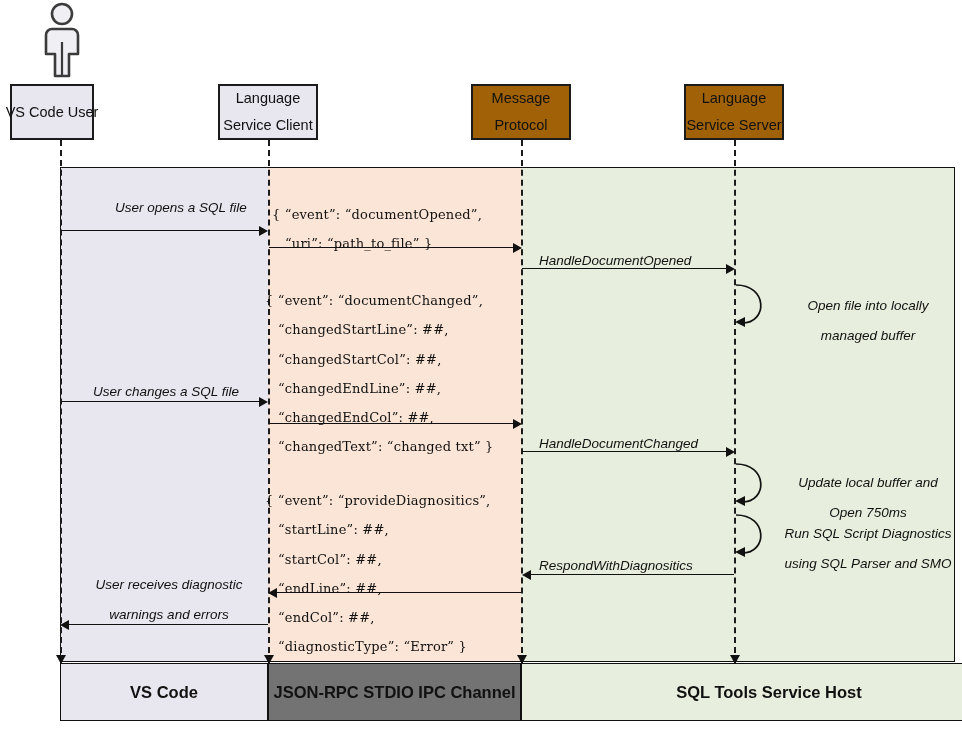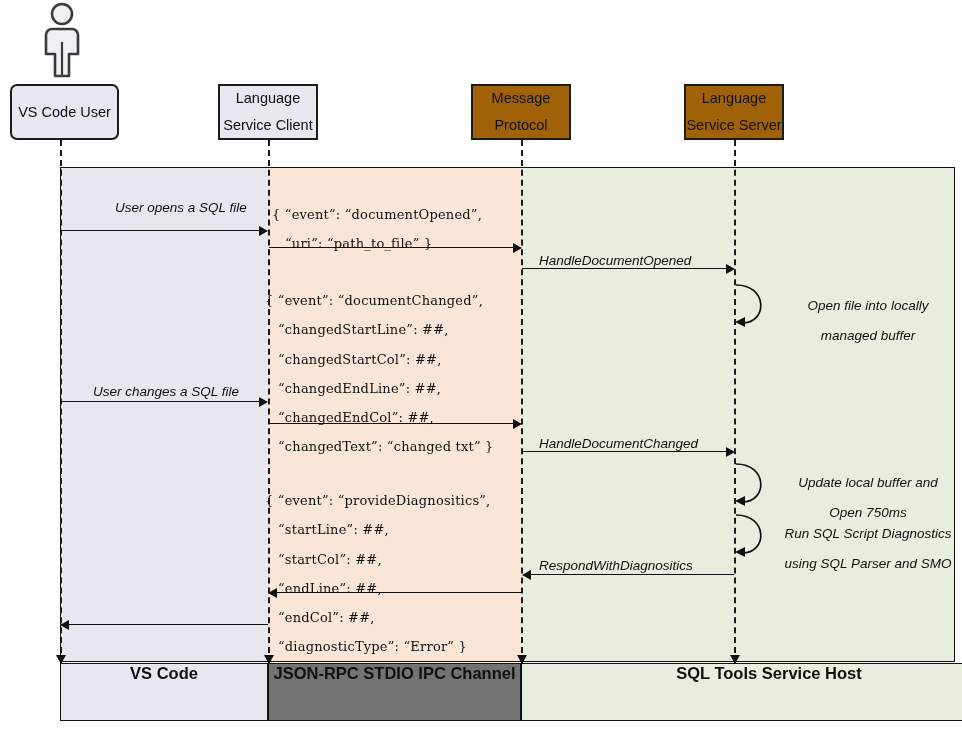--- a/index.html
+++ b/index.html
@@ -39,21 +39,21 @@
 
   
   .json{position:absolute;font-family:"DejaVu Serif",serif;font-size:13px;color:#111;
         line-height:2.25;white-space:pre;letter-spacing:.2px;}
 
   
   .loop{position:absolute;}
 
   
   .foot{position:absolute;box-sizing:border-box;height:58px;top:663px;
-        display:flex;justify-content:center;
+        display:flex;align-items:center;justify-content:center;
         font-weight:bold;font-size:16.5px;color:#111;border:1.6px solid #111;}
   .foot.lav{background:#e8e6ef;}
   .foot.org{background:#737373;}
   .foot.grn{background:#e7eedd;}
 </style>
 </head>
 <body>
 
 <div id="stage">
 
@@ -62,21 +62,21 @@
   <div class="band band-host"></div>
 
   <div class="actor">
     <svg width="56" height="76" viewBox="0 0 56 76">
       <circle cx="28" cy="12" r="10" fill="#efeff4" stroke="#3b3b3b" stroke-width="2.6"></circle>
       <path d="M12 33 a6 6 0 0 1 6-6 h20 a6 6 0 0 1 6 6 v19 h-9 v22 h-14 v-22 h-9 z" fill="#efeff4" stroke="#3b3b3b" stroke-width="2.6" stroke-linejoin="round"></path>
       <line x1="28" y1="40" x2="28" y2="74" stroke="#3b3b3b" stroke-width="2.2"></line>
     </svg>
   </div>
 
-  <div class="phead lav" style="left:10px;top:84px;width:109px;height:56px;border-radius:7px;">
+  <div class="phead lav" style="left:10px;top:84px;width:84px;height:56px;">
     <span>VS Code User</span>
   </div>
 
   <div class="phead lav" style="left:218px;top:84px;width:100px;height:56px;">
     <span>Language</span>
     <span>Service Client</span>
   </div>
 
   <div class="phead grn" style="left:471px;top:84px;width:100px;height:56px;">
     <span>Message</span>
@@ -170,20 +170,24 @@
     <span>using SQL Parser and SMO</span>
   </div>
 
   <div class="lbl" style="left:539px;top:558px;">RespondWithDiagnositics</div>
   <div class="arrow" style="left:531px;top:574px;width:203px;"></div>
   <div class="ahead l" style="left:522px;top:569.5px;"></div>
 
   <div class="arrow" style="left:277px;top:592px;width:244px;"></div>
   <div class="ahead l" style="left:268px;top:587.5px;"></div>
 
+  <div class="lbl2" style="left:84px;top:570px;width:170px;">
+    <span>User receives diagnostic</span><br>
+    <span>warnings and errors</span>
+  </div>
   <div class="arrow" style="left:69px;top:624px;width:199px;"></div>
   <div class="ahead l" style="left:60px;top:619.5px;"></div>
 
   <div class="foot lav" style="left:60px;width:208px;">
     <span>VS Code</span>
   </div>
   <div class="foot org" style="left:268px;width:253px;">
     <span>JSON-RPC STDIO IPC Channel</span>
   </div>
   <div class="foot grn" style="left:521px;width:496px;">

